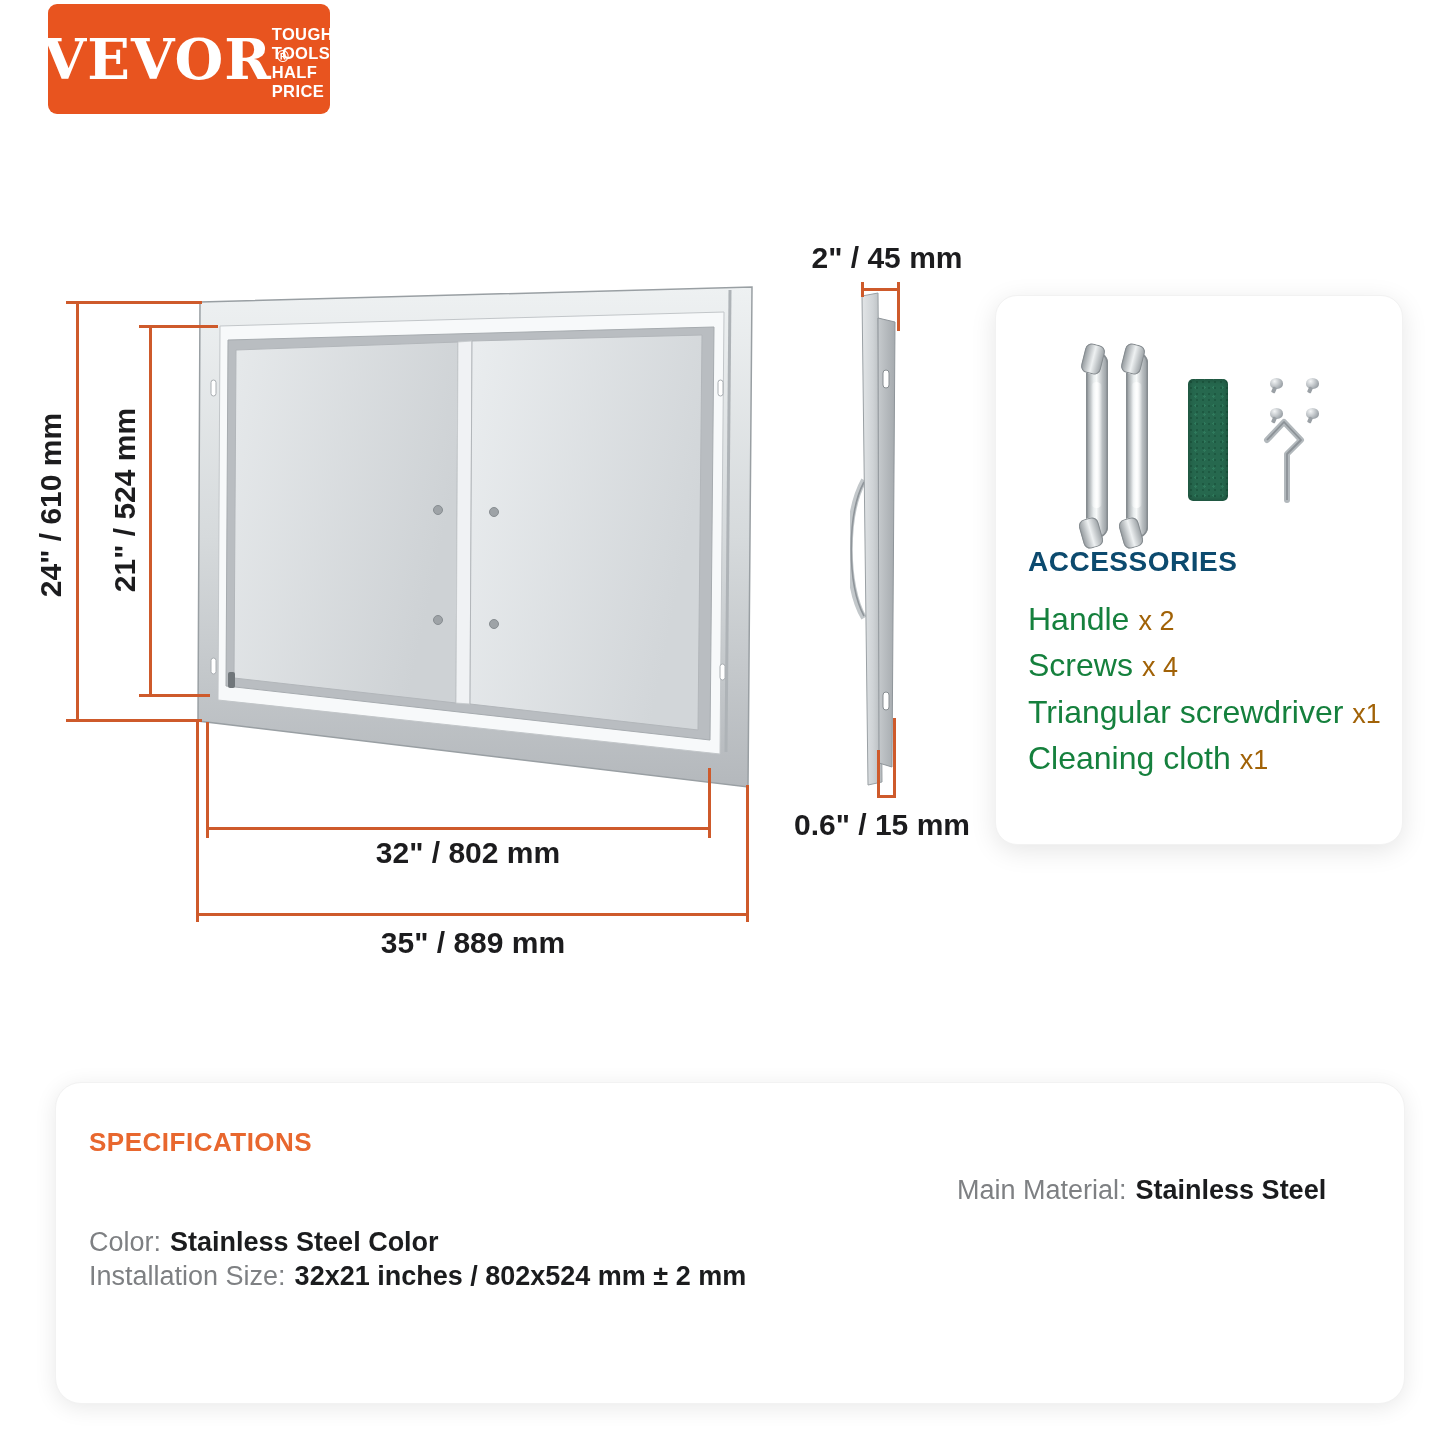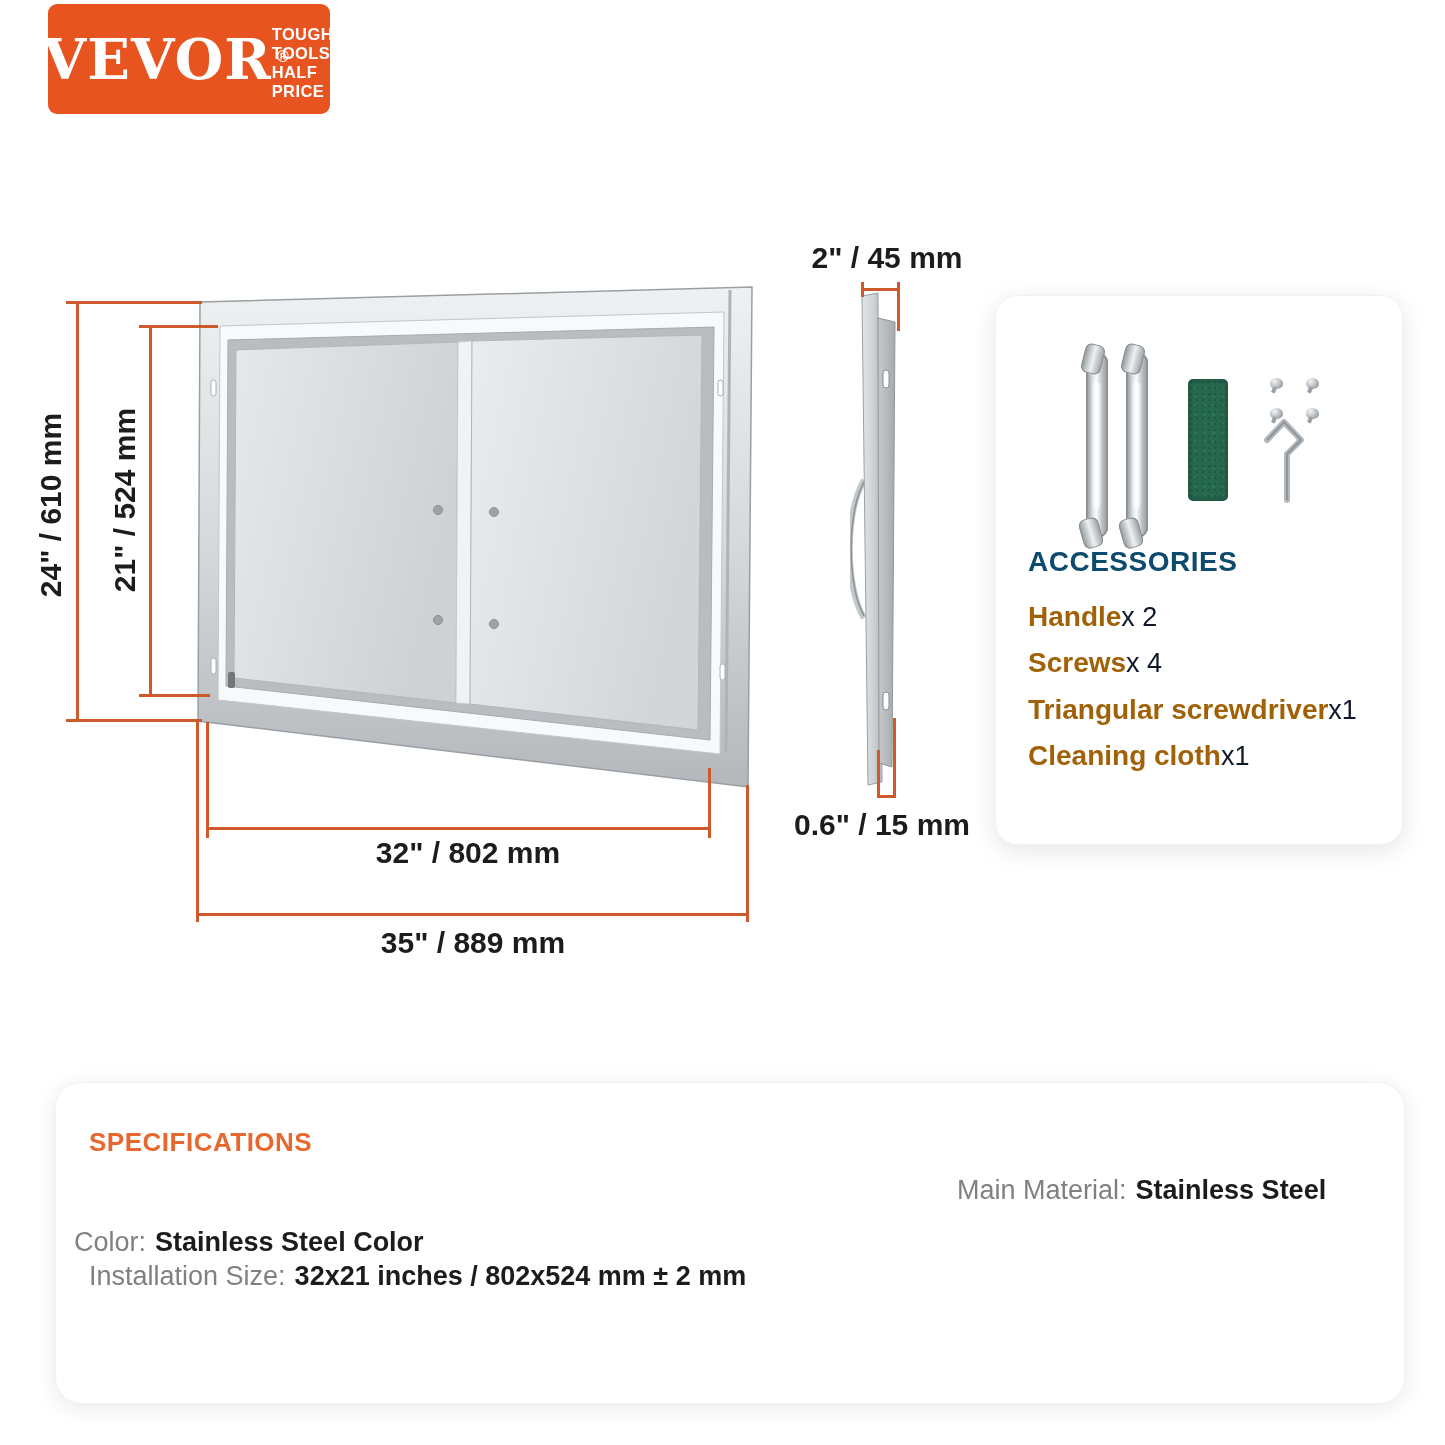--- a/index.html
+++ b/index.html
@@ -18,22 +18,22 @@
   
   .dim{background:#CE5A2B;}
   .dim-label{color:#1c1c1e;font-weight:bold;font-size:30px;text-align:center;white-space:nowrap;}
   .rot{transform:rotate(-90deg);}
 
   
   .card{background:#ffffff;border-radius:22px;box-shadow:0 6px 26px rgba(0,0,0,0.10);border:1px solid #f2f2f2;}
   .acc-card{left:995px;top:295px;width:406px;height:548px;}
   .acc-title{left:32px;top:250px;font-size:28px;font-weight:bold;color:#0c4a6e;letter-spacing:0.5px;}
   .acc-item{left:32px;white-space:nowrap;}
-  .acc-name{font-size:28px;font-weight:bold;color:#a16207;}
-  .acc-qty{font-size:27px;color:#0f172a;}
+  .acc-name{font-size:32px;font-weight:normal;color:#15803d;}
+  .acc-qty{font-size:27px;color:#a16207;margin-left:9px;}
 
   .handle{width:22px;height:186px;border-radius:11px;
           background:linear-gradient(90deg,#878d91 0%,#e9edee 35%,#f8fafa 48%,#b9bec1 75%,#8f959a 100%);
           box-shadow:inset 0 0 0 1.5px #868c90;}
   .handle::before,.handle::after{content:"";position:absolute;width:20px;height:30px;border-radius:7px;
           background:linear-gradient(90deg,#90969a,#eef1f2 50%,#999fa3);box-shadow:inset 0 0 0 1px #868c90;}
   .handle::before{top:-8px;left:-3px;transform:rotate(14deg);}
   .handle::after{bottom:-10px;left:-5px;transform:rotate(-16deg);}
   .handle .hl{position:absolute;left:5px;right:6px;top:30px;bottom:30px;border-radius:8px;
           background:linear-gradient(90deg,rgba(255,255,255,0),rgba(255,255,255,0.9) 55%,rgba(255,255,255,0));}
@@ -199,21 +199,21 @@
       <span class="acc-name">Triangular screwdriver</span><span class="acc-qty">x1</span>
     </div>
     <div class="abs acc-item" style="top:444px;">
       <span class="acc-name">Cleaning cloth</span><span class="acc-qty">x1</span>
     </div>
   </div>
 
   <div class="abs card spec-card">
     <div class="abs spec-title">SPECIFICATIONS</div>
 
-    <div class="abs spec-row" style="left:18px;top:144px;text-align:right;">
+    <div class="abs spec-row" style="left:33px;top:144px;text-align:right;">
       <span class="spec-label">Color:</span><span class="spec-value">Stainless Steel Color</span>
     </div>
     <div class="abs spec-row" style="left:33px;top:178px;">
       <span class="spec-label">Installation Size:</span><span class="spec-value">32x21 inches / 802x524 mm ± 2 mm</span>
     </div>
 
     <div class="abs spec-row" style="left:901px;top:92px;">
       <span class="spec-label">Main Material:</span><span class="spec-value">Stainless Steel</span>
     </div>
   </div>

